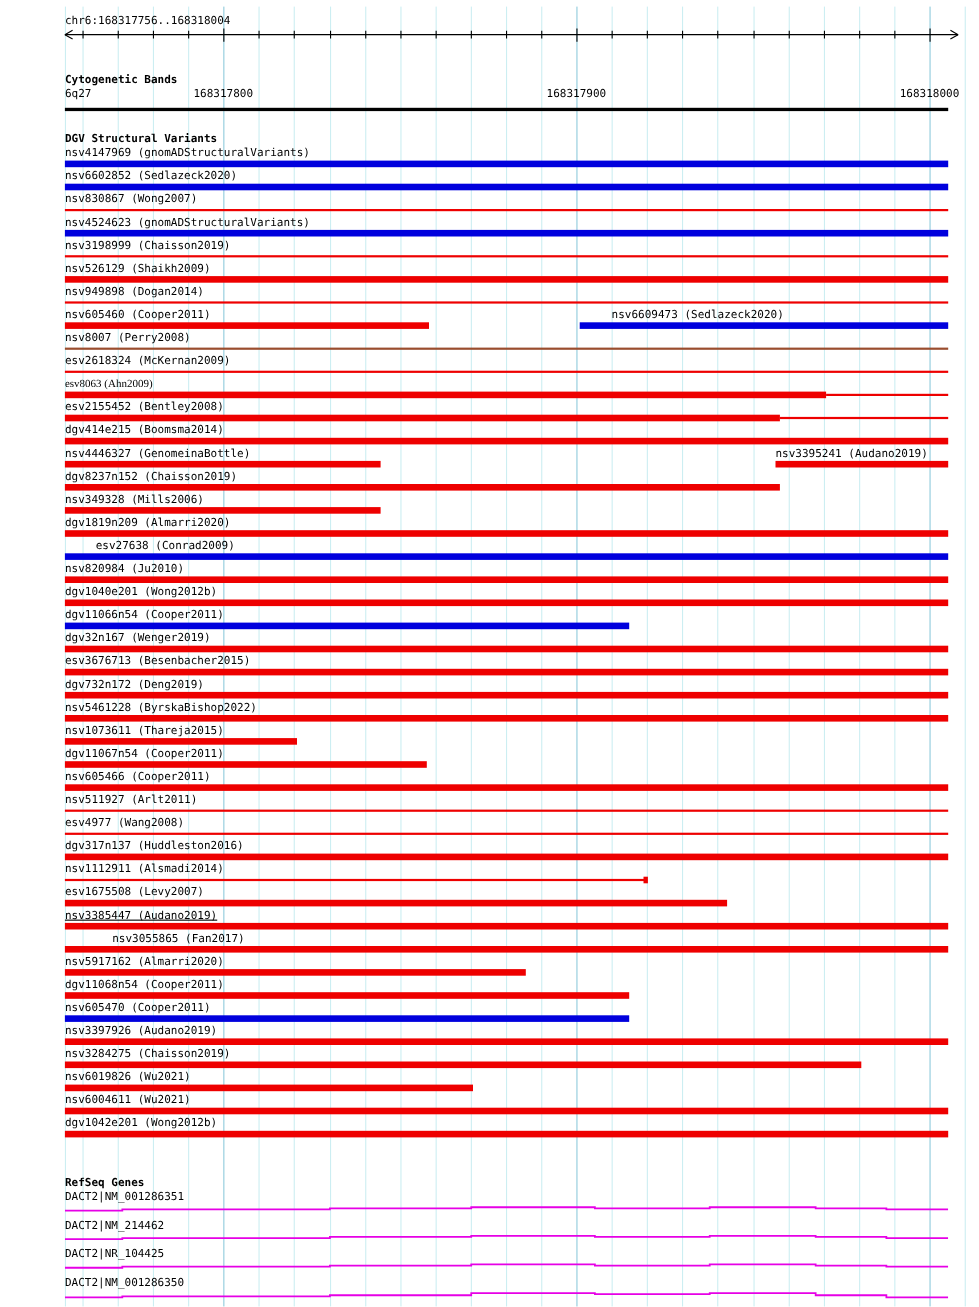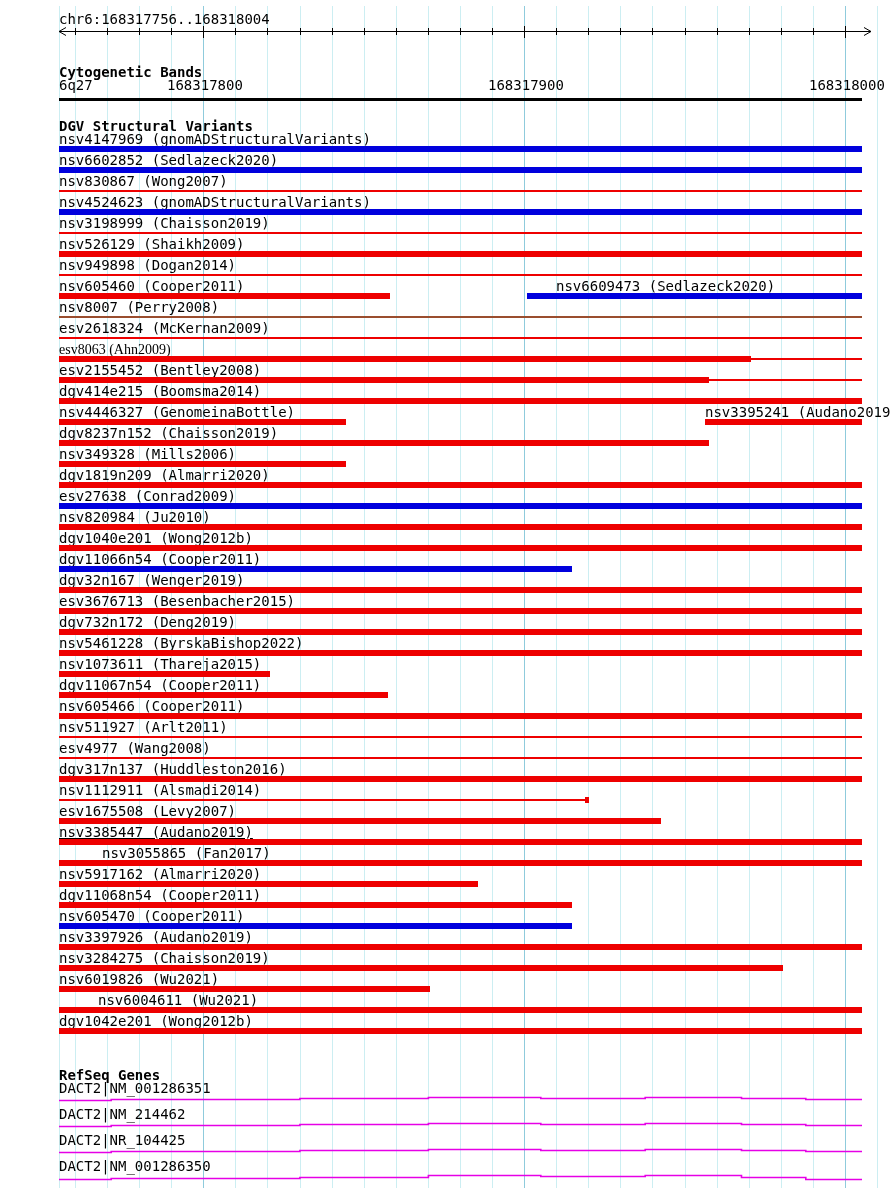--- a/index.html
+++ b/index.html
@@ -1,17 +1,17 @@
 <!DOCTYPE html>
 <html><head>
 <meta charset="utf-8">
 <style>
   html,body{margin:0;padding:0;background:#fff;}
   .page{position:relative;width:890px;height:1188px;background:#fff;overflow:hidden;
-        font-family:"DejaVu Sans Mono","Liberation Mono",monospace;font-size:14px;color:#000;}
+        font-family:"DejaVu Sans Mono","Liberation Mono",monospace;font-size:10px;color:#000;}
   .vline{position:absolute;top:6px;bottom:0;width:1px;}
   .lbl{position:absolute;white-space:pre;line-height:11px;height:12px;}
   .bold{font-weight:bold;}
   .bar{position:absolute;}
   .ticklabel{position:absolute;width:72px;text-align:center;line-height:11px;margin-top:43px;}
   svg{position:absolute;display:block;}
 </style>
 </head>
 <body>
 
@@ -160,21 +160,21 @@
       </div>
       <div>
         <div class="lbl" style="left: 59px; top: 449px;">nsv349328 (Mills2006)</div>
         <div class="bar" style="left: 59px; width: 287px; top: 461px; height: 6px; background: rgb(238, 0, 0);"></div>
       </div>
       <div>
         <div class="lbl" style="left: 59px; top: 470px;">dgv1819n209 (Almarri2020)</div>
         <div class="bar" style="left: 59px; width: 803px; top: 482px; height: 6px; background: rgb(238, 0, 0);"></div>
       </div>
       <div>
-        <div class="lbl" style="left: 59px; top: 491px;">esv27638 (Conrad2009)</div>
+        <div class="lbl" style="left: 59px; top: 491px; padding-left: 28px;">esv27638 (Conrad2009)</div>
         <div class="bar" style="left: 59px; width: 803px; top: 503px; height: 6px; background: rgb(0, 0, 221);"></div>
       </div>
       <div>
         <div class="lbl" style="left: 59px; top: 512px;">nsv820984 (Ju2010)</div>
         <div class="bar" style="left: 59px; width: 803px; top: 524px; height: 6px; background: rgb(238, 0, 0);"></div>
       </div>
       <div>
         <div class="lbl" style="left: 59px; top: 533px;">dgv1040e201 (Wong2012b)</div>
         <div class="bar" style="left: 59px; width: 803px; top: 545px; height: 6px; background: rgb(238, 0, 0);"></div>
       </div>
@@ -257,21 +257,21 @@
       </div>
       <div>
         <div class="lbl" style="left: 59px; top: 953px;">nsv3284275 (Chaisson2019)</div>
         <div class="bar" style="left: 59px; width: 724px; top: 965px; height: 6px; background: rgb(238, 0, 0);"></div>
       </div>
       <div>
         <div class="lbl" style="left: 59px; top: 974px;">nsv6019826 (Wu2021)</div>
         <div class="bar" style="left: 59px; width: 371px; top: 986px; height: 6px; background: rgb(238, 0, 0);"></div>
       </div>
       <div>
-        <div class="lbl" style="left: 59px; top: 995px; padding-left: 39px;">nsv6004611 (Wu2021)</div>
+        <div class="lbl" style="left: 59px; top: 995px;">nsv6004611 (Wu2021)</div>
         <div class="bar" style="left: 59px; width: 803px; top: 1007px; height: 6px; background: rgb(238, 0, 0);"></div>
       </div>
       <div>
         <div class="lbl" style="left: 59px; top: 1016px;">dgv1042e201 (Wong2012b)</div>
         <div class="bar" style="left: 59px; width: 803px; top: 1028px; height: 6px; background: rgb(238, 0, 0);"></div>
       </div>
     </div>
 
   <div class="lbl bold" style="left:59px;top:1070px;">RefSeq Genes</div>
   <div id="refseq-tracks">

